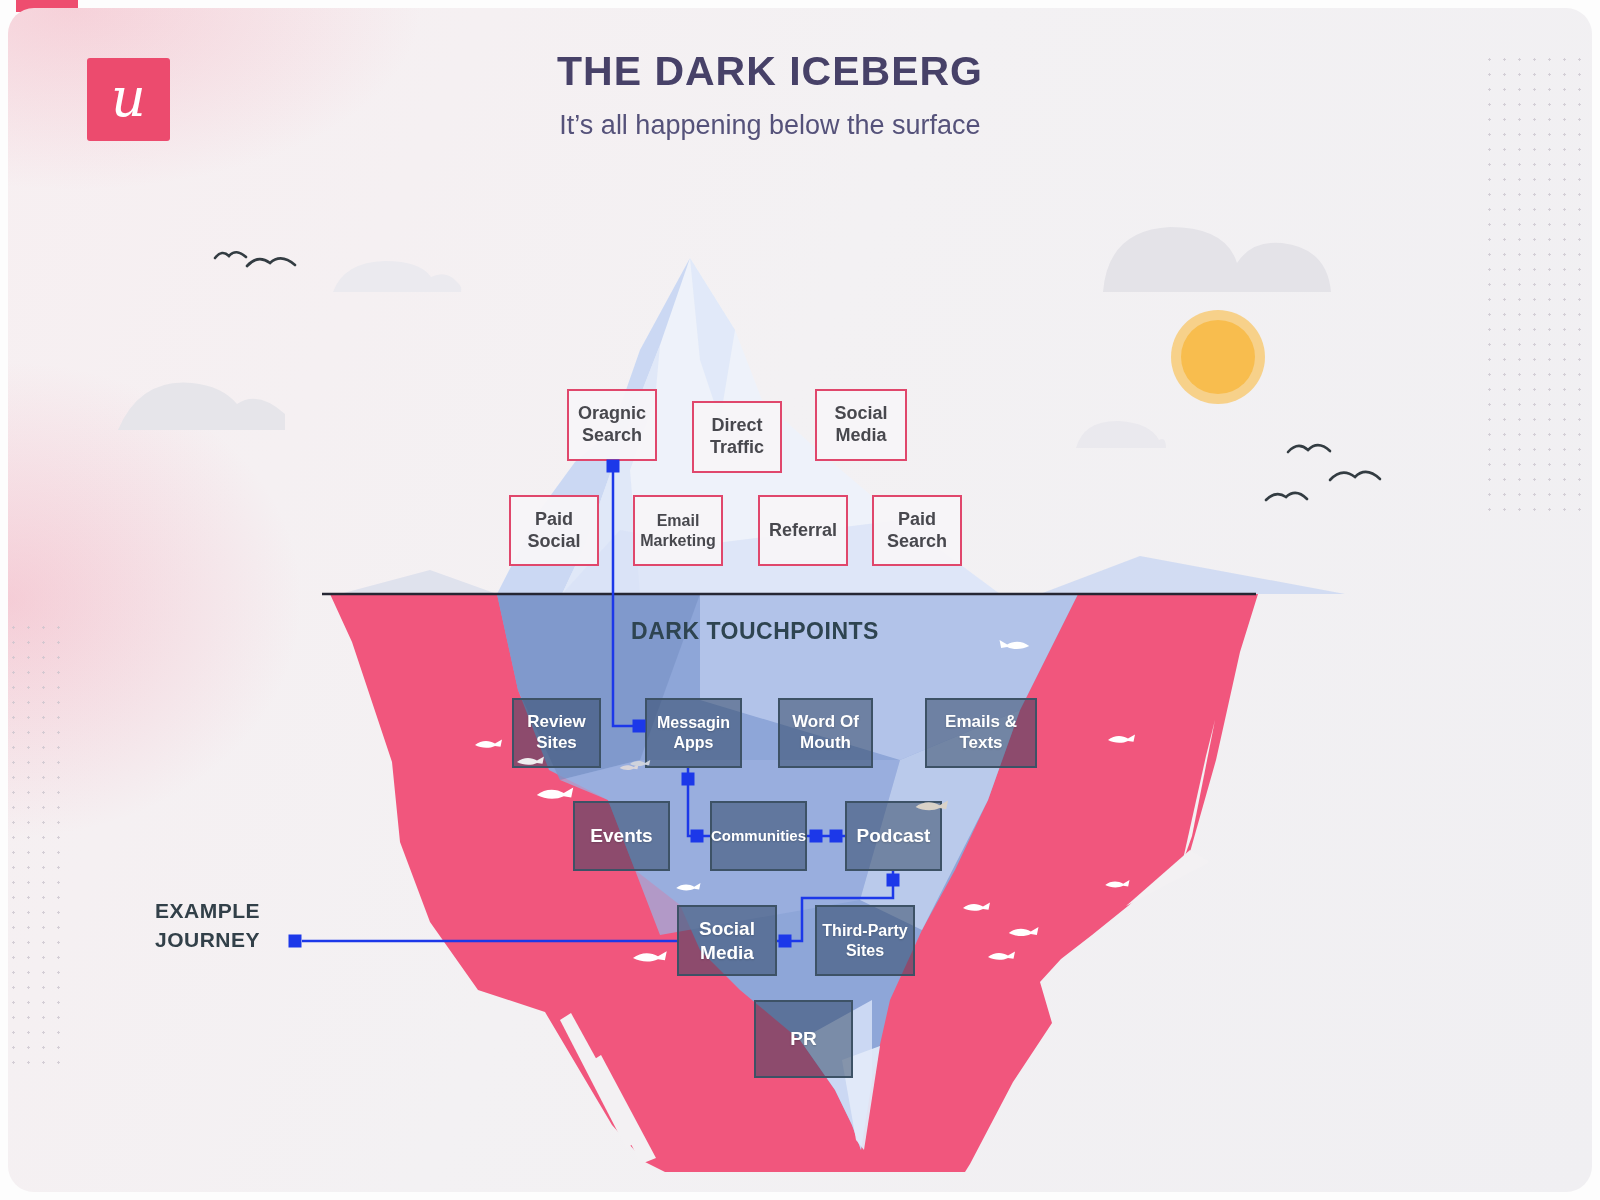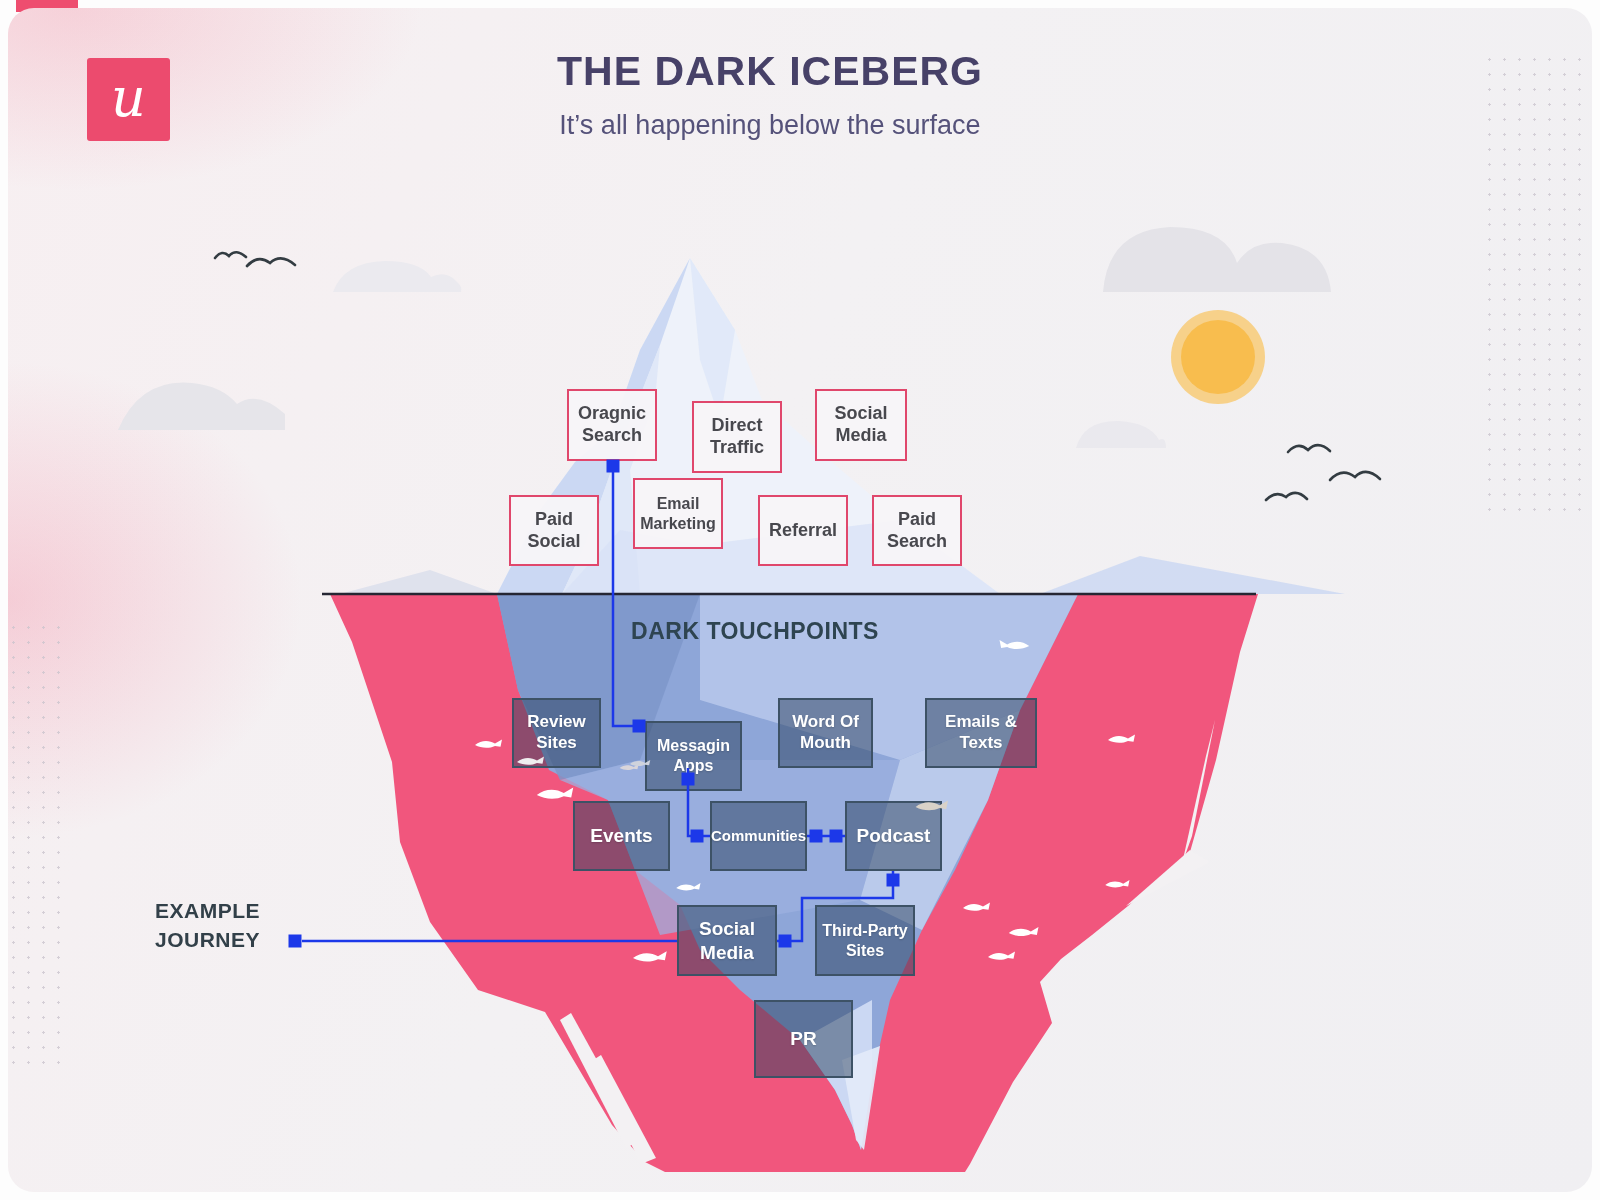--- a/index.html
+++ b/index.html
@@ -143,34 +143,34 @@
         </div>
       <div class="box box-light" style="left:692px;top:389px;width:90px;height:72px;margin-top:12px;">
           <span>Direct Traffic</span>
         </div>
       <div class="box box-light" style="left:815px;top:389px;width:92px;height:72px;">
           <span>Social Media</span>
         </div>
       <div class="box box-light" style="left:509px;top:495px;width:90px;height:71px;">
           <span>Paid Social</span>
         </div>
-      <div class="box box-light fs16" style="left:633px;top:478px;width:90px;height:71px;">
+      <div class="box box-light fs16" style="left:633px;top:495px;width:90px;height:71px;">
           <span>Email Marketing</span>
         </div>
       <div class="box box-light" style="left:758px;top:495px;width:90px;height:71px;">
           <span>Referral</span>
         </div>
       <div class="box box-light" style="left:872px;top:495px;width:90px;height:71px;">
           <span>Paid Search</span>
         </div>
 
       <div class="box box-dark" style="left:512px;top:698px;width:89px;height:70px;">
           <span>Review Sites</span>
         </div>
-      <div class="box box-dark fs16" style="left:645px;top:698px;width:97px;height:70px;margin-top:23px;">
+      <div class="box box-dark fs16" style="left:645px;top:698px;width:97px;height:70px;">
           <span>Messagin Apps</span>
         </div>
       <div class="box box-dark" style="left:778px;top:698px;width:95px;height:70px;">
           <span>Word Of Mouth</span>
         </div>
       <div class="box box-dark" style="left:925px;top:698px;width:112px;height:70px;">
           <span>Emails &amp; Texts</span>
         </div>
       <div class="box box-dark fs19" style="left:573px;top:801px;width:97px;height:70px;">
           <span>Events</span>

